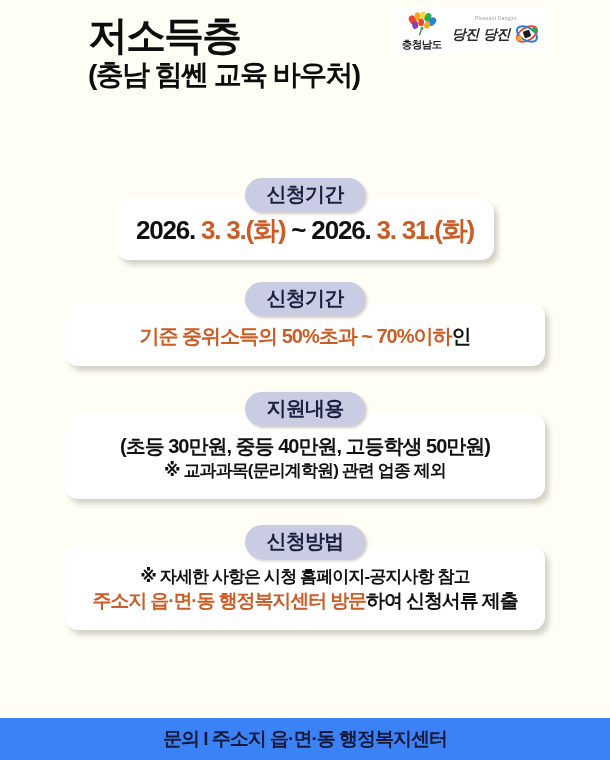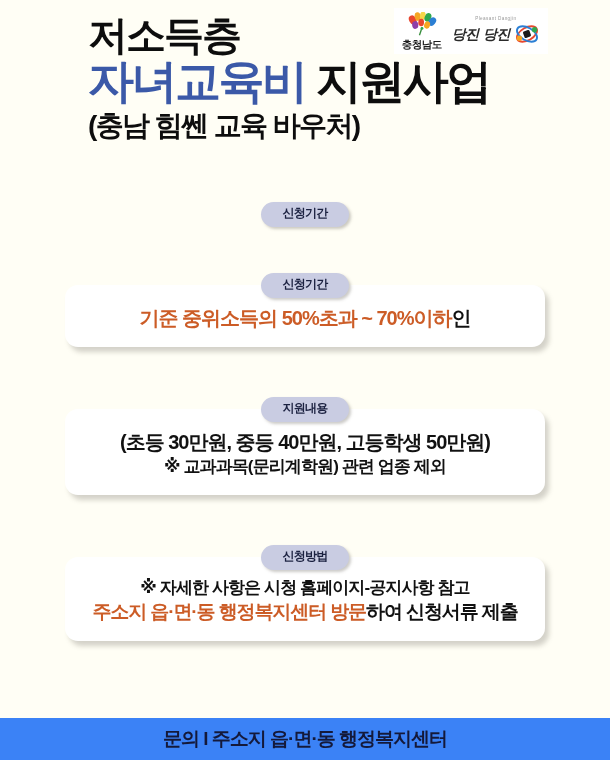--- a/index.html
+++ b/index.html
@@ -76,28 +76,27 @@
 
   
   .sections { flex:1 1 auto; position:relative; }
 
   .section { position:relative; display:flex; flex-direction:column; align-items:center; }
 
   .badge {
     position:relative; z-index:3;
     background:#C9CCE2;
     color:#1b2140;
-    font-size:12px; font-weight:bold;
+    font-size:20px; font-weight:bold;
     letter-spacing:-0.8px;
     padding:5px 22px 6px 22px;
     border-radius:20px;
     box-shadow:2px 2px 3px rgba(120,118,110,0.38);
     white-space:nowrap;
     line-height:1.15;
-    margin-top:24px;
   }
 
   .card {
     position:relative; z-index:2;
     background:#FFFFFF;
     border-radius:13px;
     box-shadow:4px 5px 5px rgba(125,122,112,0.33);
     margin-top:-13px;
     padding:20px 18px 16px 18px;
     text-align:center;
@@ -175,31 +174,31 @@
             <circle cx="24" cy="8" r="3.2" fill="#2FA84F"></circle>
             <rect x="11" y="9" width="8" height="8" rx="1.5" fill="#1b1b1b" transform="rotate(-20 15 13)"></rect>
           </svg>
         </div>
       </div>
 
     </div>
 
     <div class="title-block">
       <div class="title-line1">저소득층</div>
-      <div class="title-line2">
-        <span class="accent-blue">자녀교육비</span><span class="accent-dark"> 지원사업</span>
-      </div>
       <div class="title-line3">(충남 힘쎈 교육 바우처)</div>
     </div>
 
   </div>
 
   <div class="sections" id="sections-host">
       <div class="section sec-period">
         <div class="badge">신청기간</div>
+        <div class="card narrow">
+          <div class="card-line big"><span>2026. </span><span class="accent-orange">3. 3.(화)</span><span> ~ 2026. </span><span class="accent-orange">3. 31.(화)</span></div>
+        </div>
       </div>
       <div class="section sec-target">
         <div class="badge">신청기간</div>
         <div class="card">
           <div class="card-line"><span class="accent-orange">기준 중위소득의 50%초과 ~ 70%이하</span><span>인</span></div>
         </div>
       </div>
       <div class="section sec-content">
         <div class="badge">지원내용</div>
         <div class="card">

